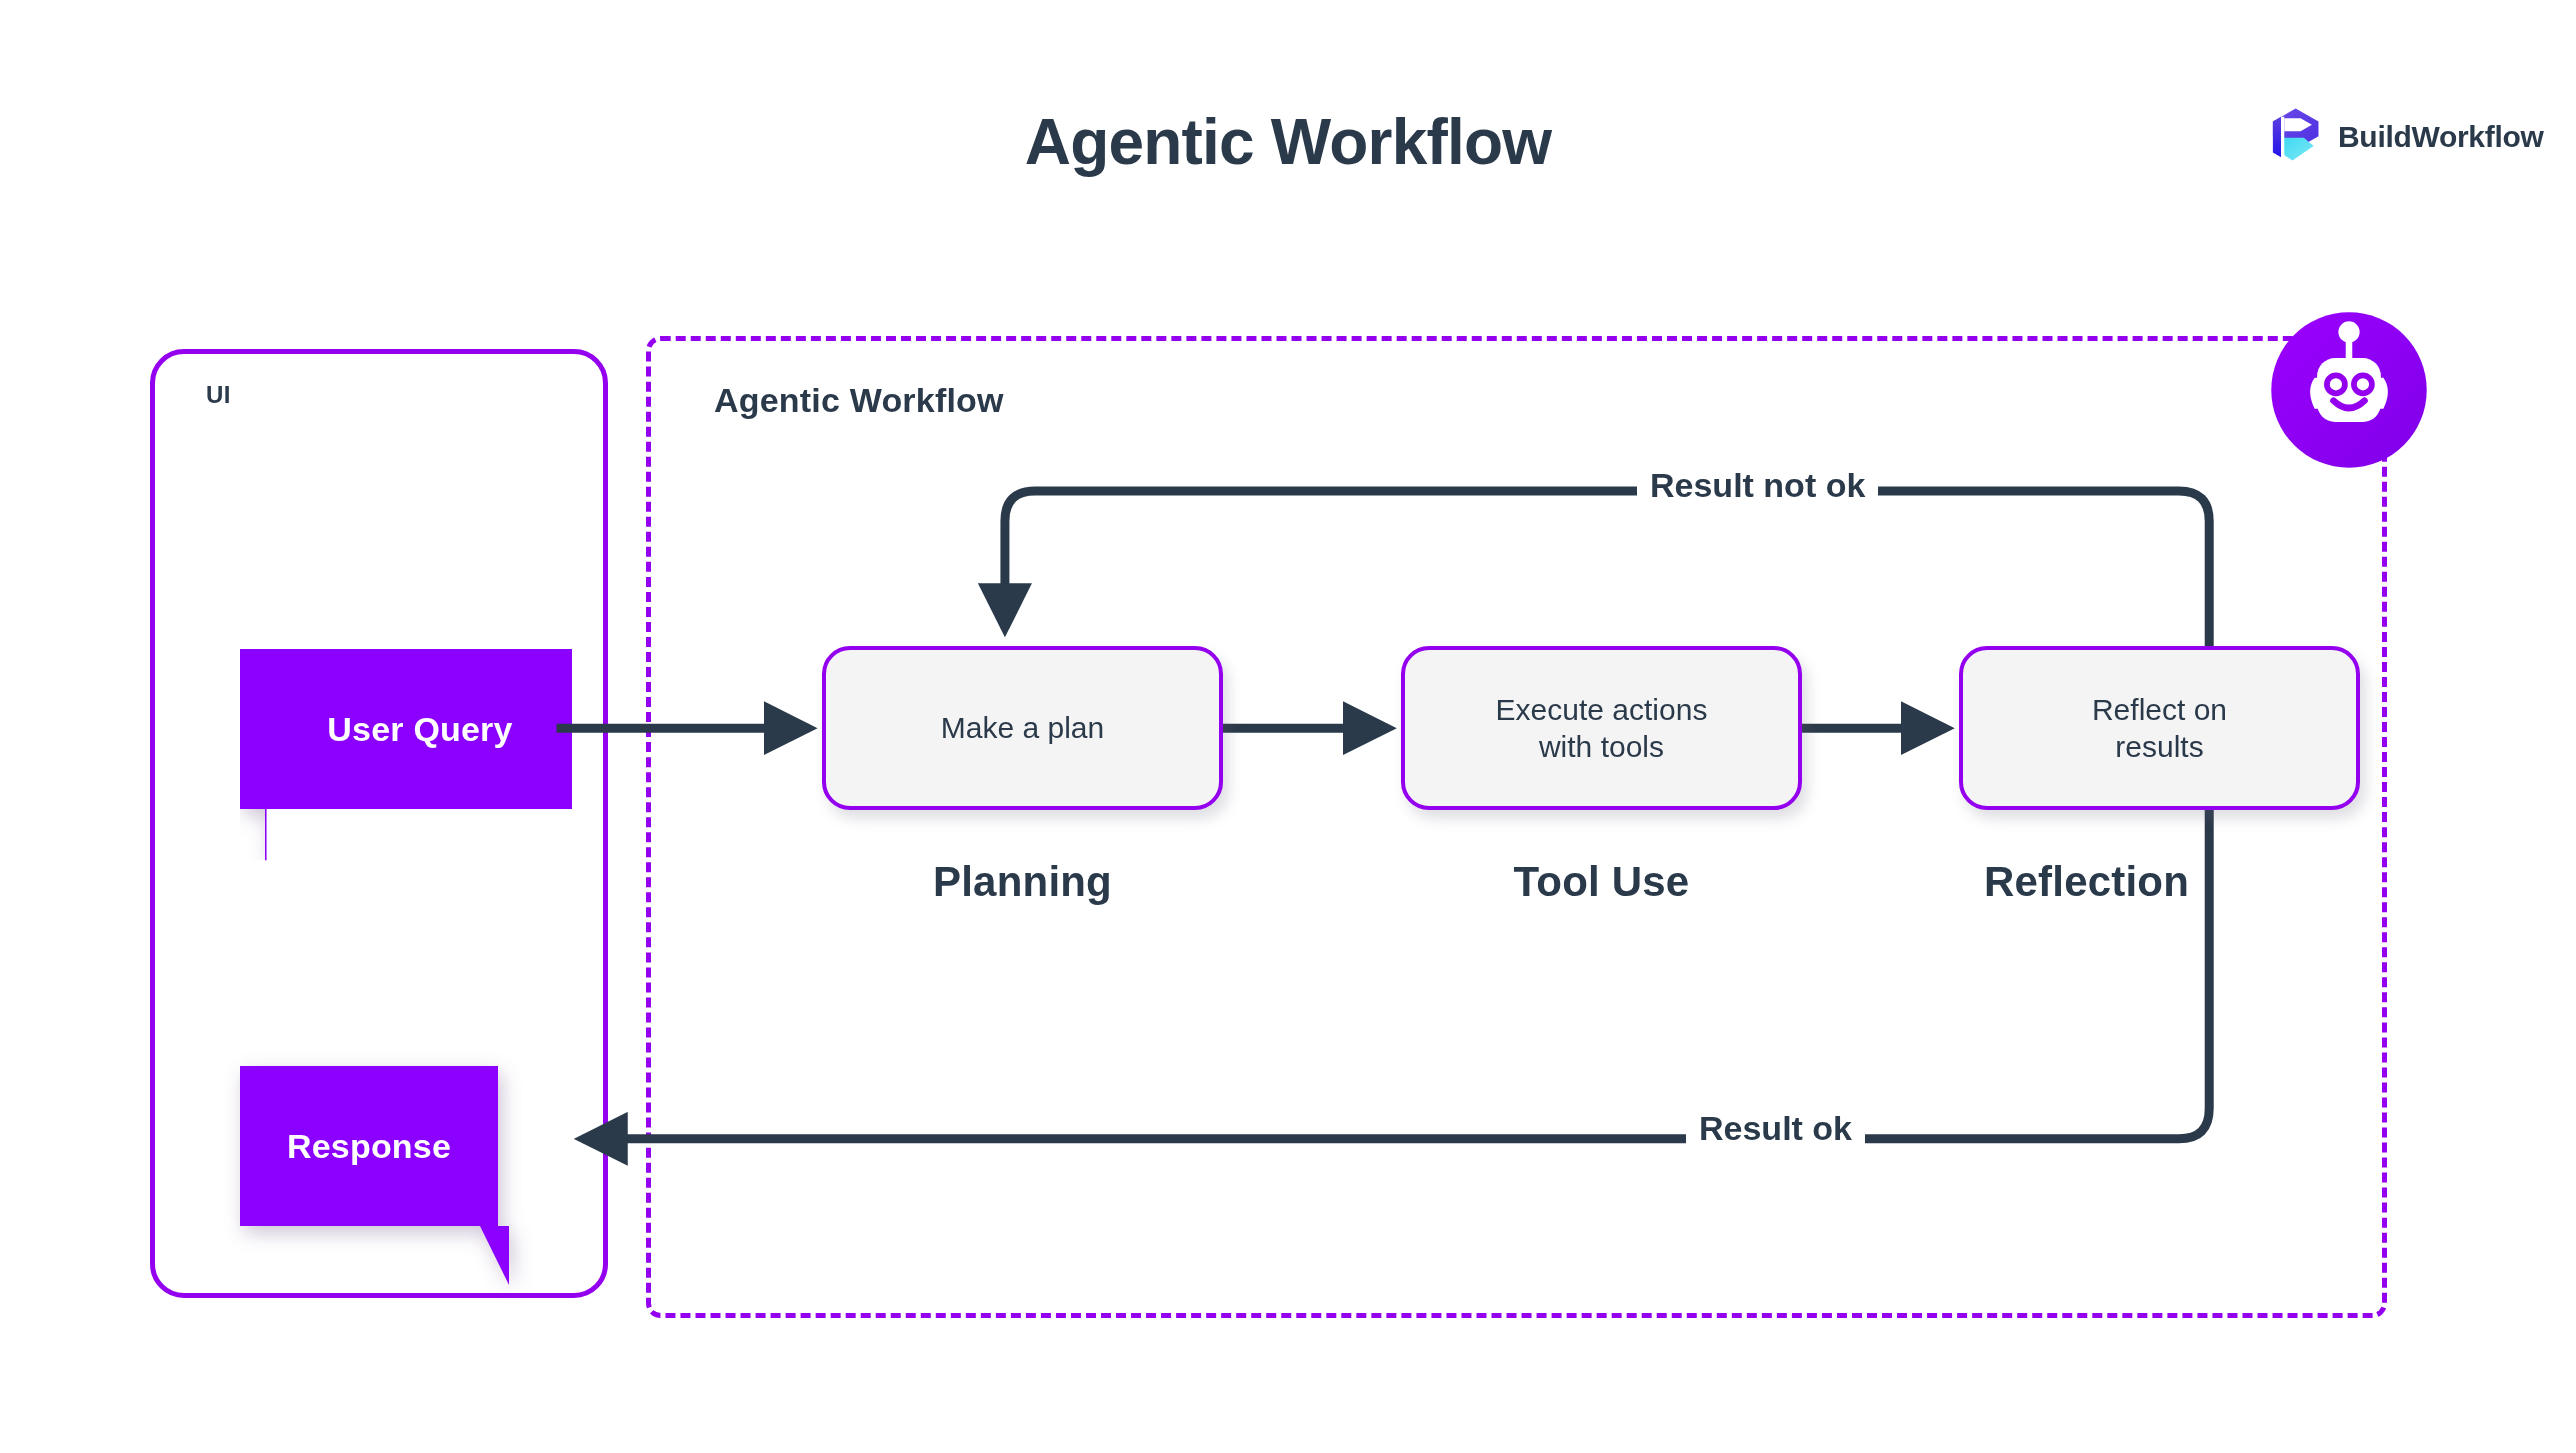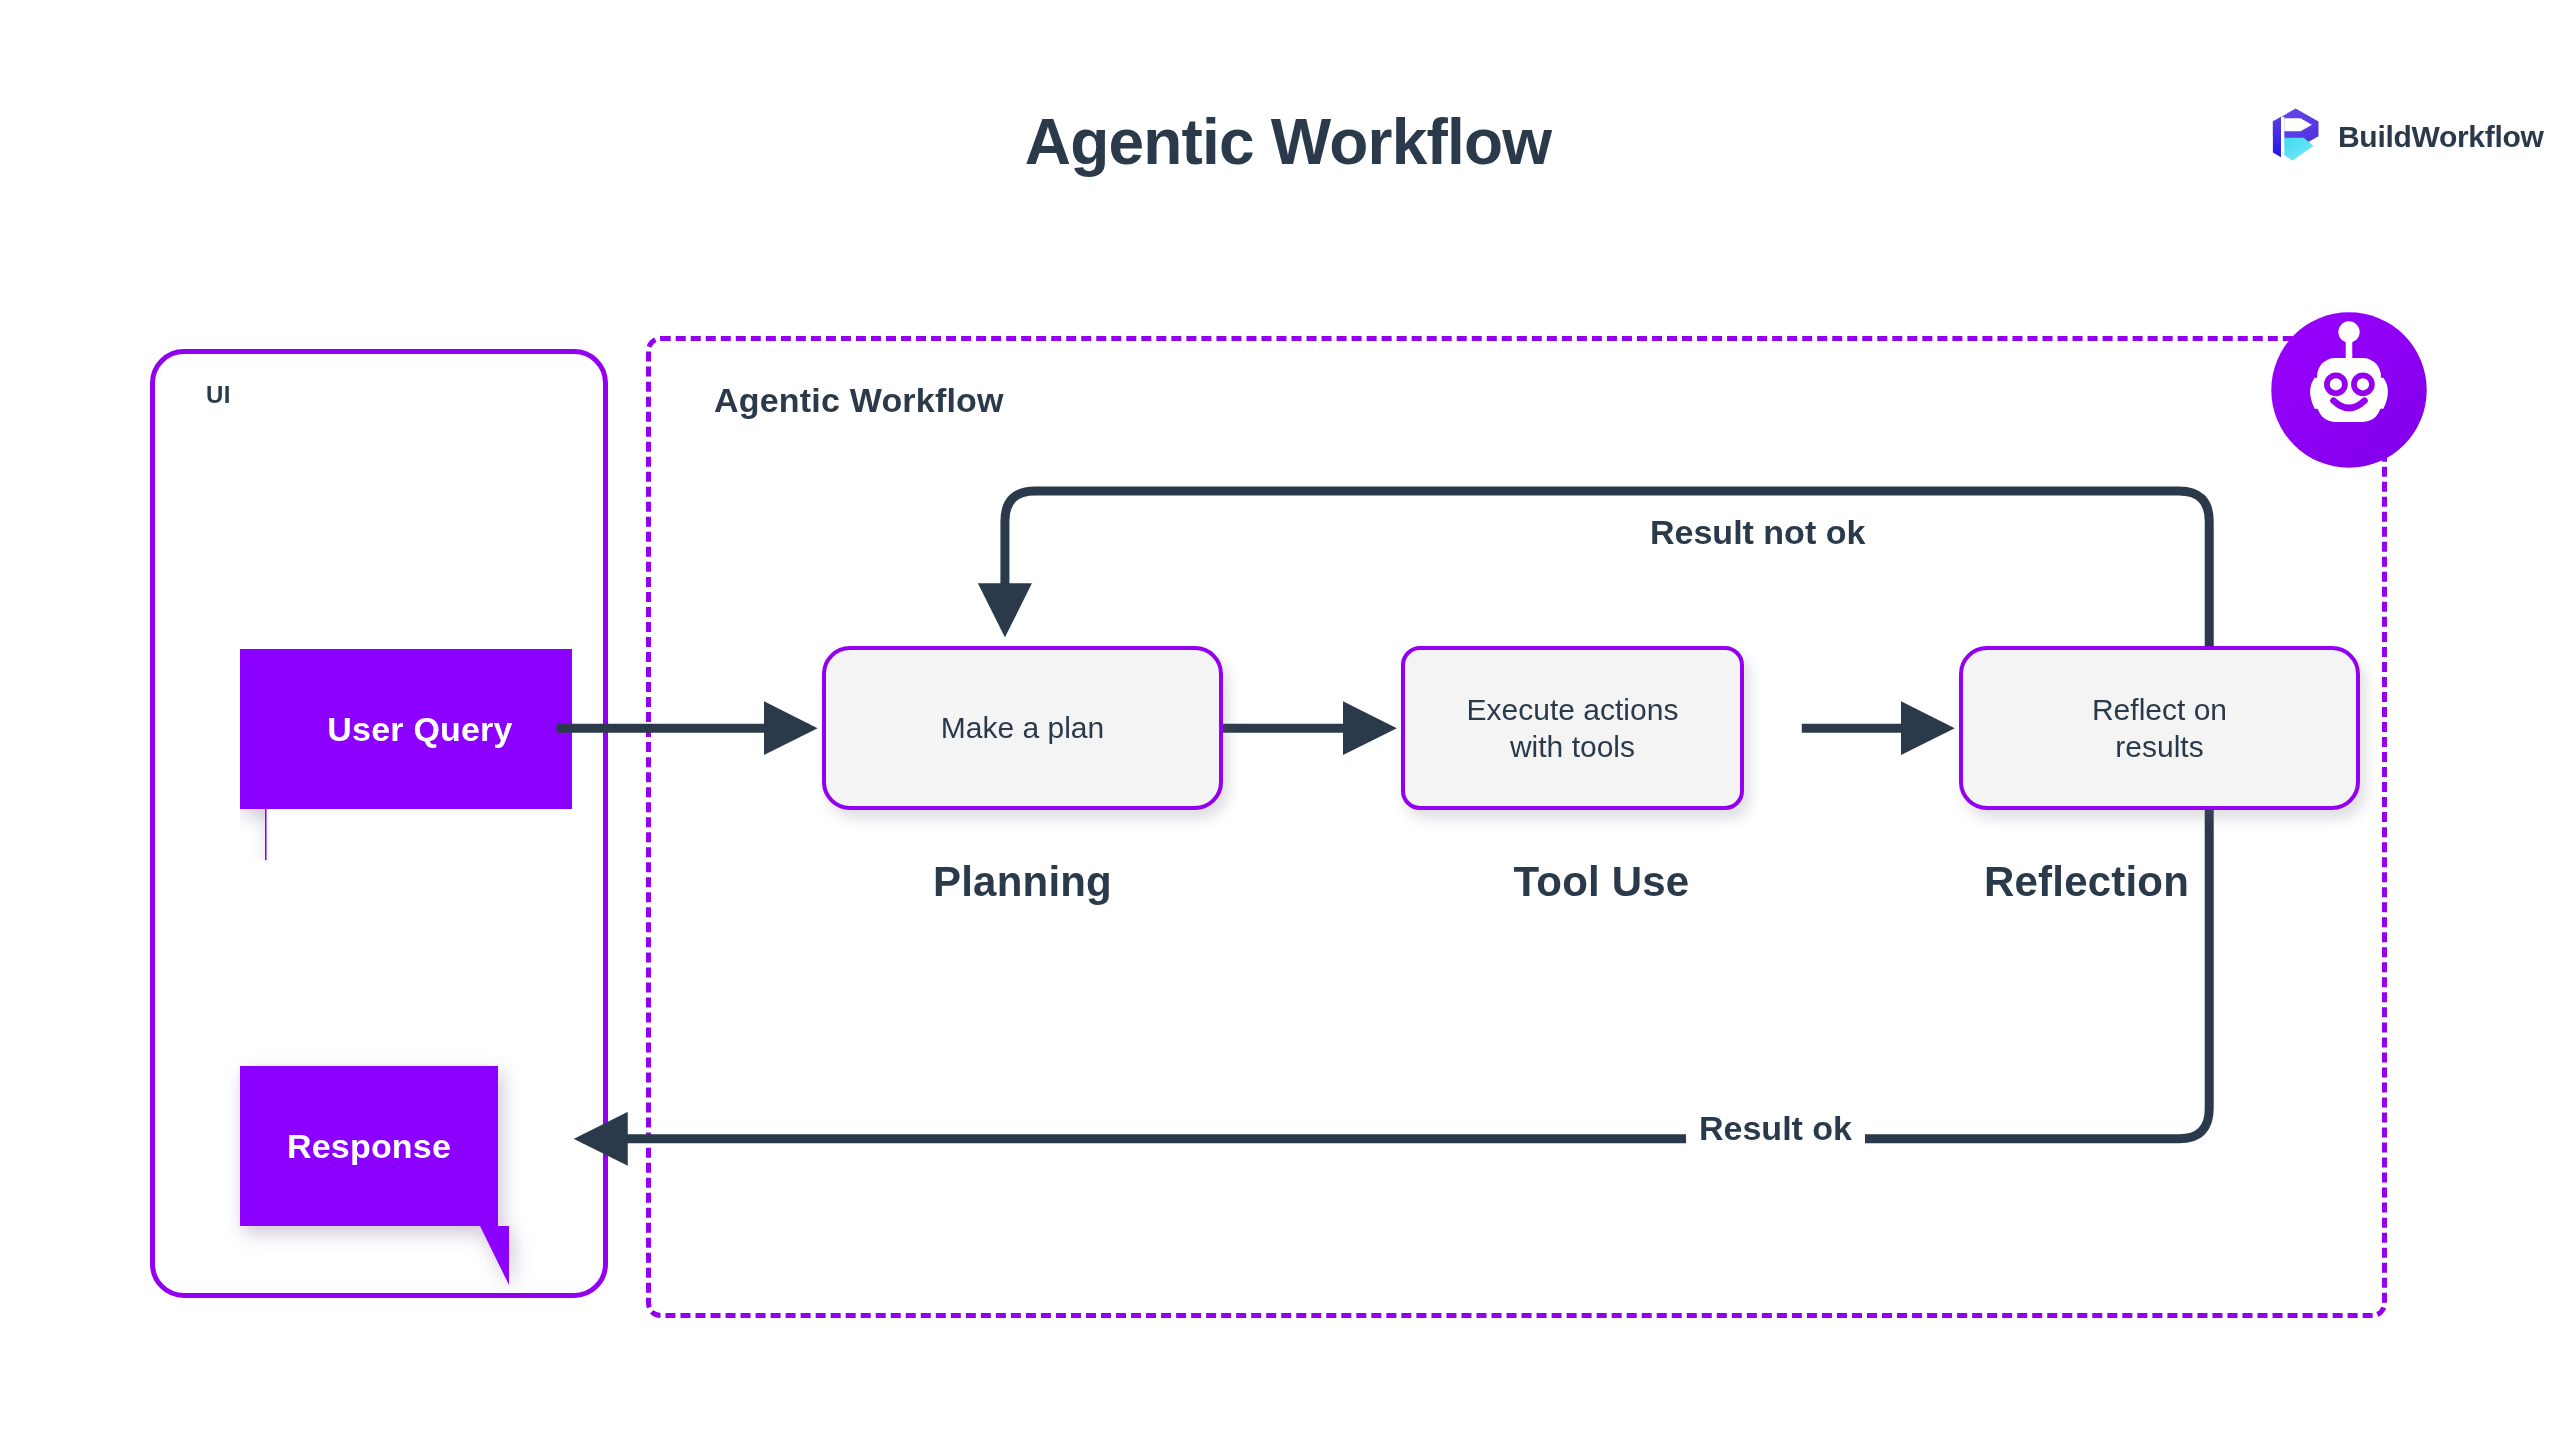--- a/index.html
+++ b/index.html
@@ -162,21 +162,21 @@
     text-align: center;
     font-size: 30px;
     font-weight: 400;
     color: #2b3a4a;
     line-height: 1.25;
     padding: 0 18px;
     box-shadow: 5.7px 9px 13px rgba(100, 95, 120, 0.20);
     z-index: 5;
   }
   #box-planning  { left: 822px; top: 646px; width: 401px; height: 164px; }
-  #box-tool-use  { left: 1401px; top: 646px; width: 343px; height: 164px; border-radius: 19px; }
+  #box-tool-use  { left: 1401px; top: 646px; width: 401px; height: 164px; }
   #box-reflection{ left: 1959px; top: 646px; width: 401px; height: 164px; }
 
   .stage-caption {
     position: absolute;
     width: 401px;
     text-align: center;
     font-size: 42px;
     font-weight: 700;
     color: #2b3a4a;
     letter-spacing: 0.2px;
@@ -190,21 +190,21 @@
   .edge-label {
     position: absolute;
     font-size: 34px;
     font-weight: 700;
     color: #2b3a4a;
     background: #ffffff;
     padding: 0 13px;
     z-index: 4;
     white-space: nowrap;
   }
-  #label-result-not-ok { left: 1637px; top: 466px; margin-top: 47px; }
+  #label-result-not-ok { left: 1637px; top: 466px; }
   #label-result-ok     { left: 1686px; top: 1109px; }
 
   
   #connectors {
     position: absolute;
     left: 0; top: 0;
     width: 2576px;
     height: 1453px;
     z-index: 3;
     pointer-events: none;

